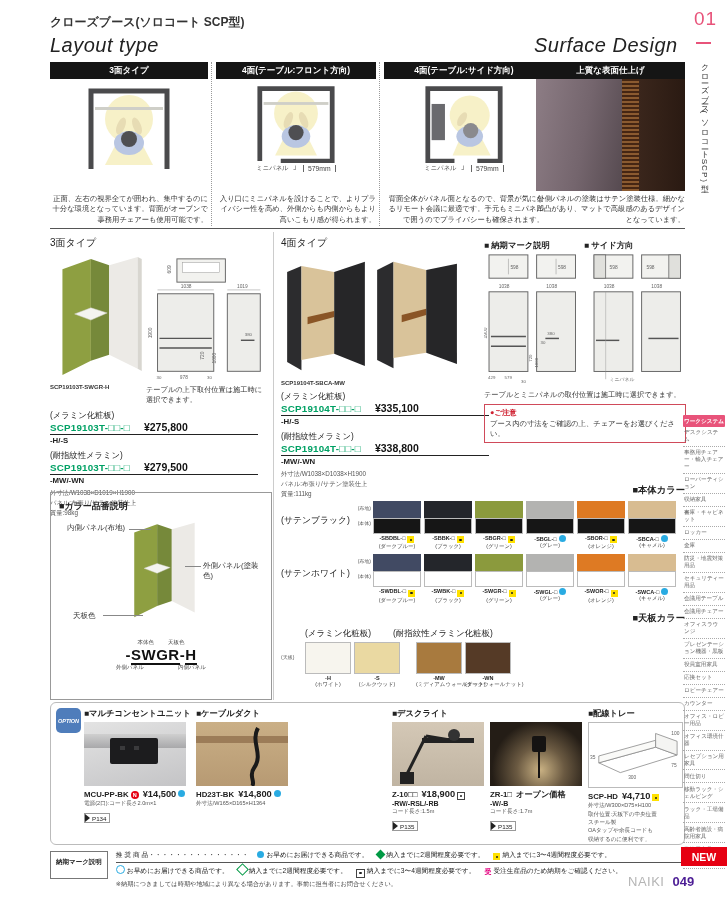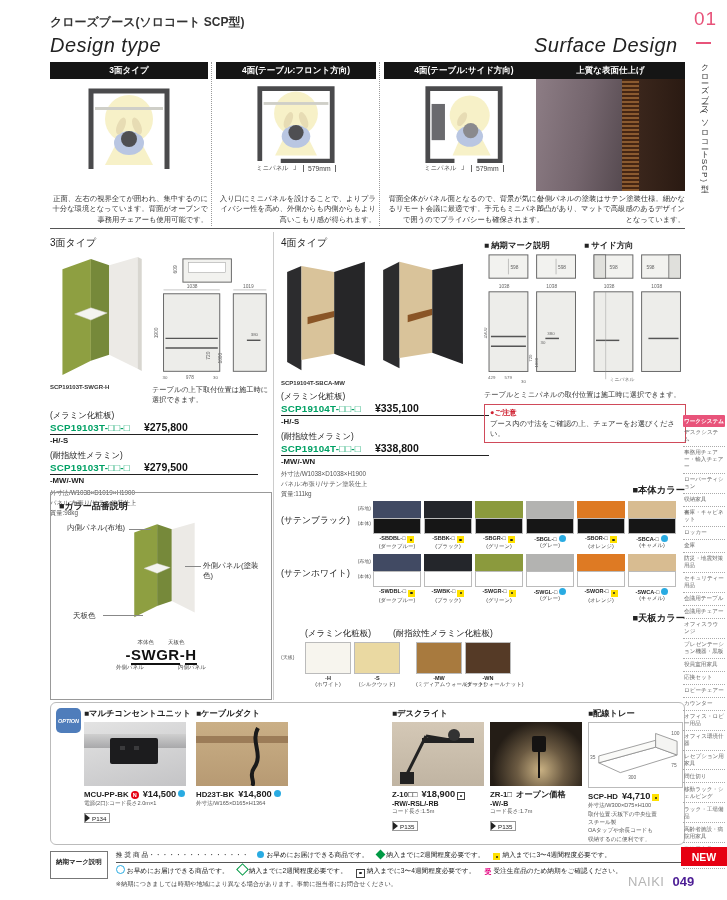--- a/index.html
+++ b/index.html
@@ -22,21 +22,21 @@
   .sp-left{position:absolute;left:0;top:0;width:58%;height:100%;background:linear-gradient(100deg,#8d7d85 0%,#74656d 55%,#564a50 100%);}
   .sp-stripe{position:absolute;left:58%;top:0;width:11%;height:100%;background:repeating-linear-gradient(0deg,#8a5a30 0 2px,#452613 2px 4px);}
   .sp-right{position:absolute;left:69%;top:0;width:31%;height:100%;background:linear-gradient(90deg,#3a261c,#2a1a12);}
   
   .hdiv{left:50px;top:228px;width:635px;border-top:1px solid #555;height:0;}
   .vsep{left:273px;top:232px;height:468px;border-left:1px solid #ccc;width:0;}
   
   .col3{left:50px;top:236px;width:222px;}
   .col4{left:281px;top:236px;width:200px;}
   .type-h{font-size:10px;color:#222;margin:0 0 5px;font-weight:normal;}
-  .photo-row{display:flex;gap:6px;}
+  .photo-row{display:flex;}
   .cap{font-size:6px;font-weight:bold;color:#333;margin-top:3px;}
   .dim-note{font-size:7.2px;color:#333;line-height:1.4;}
   .mat{font-size:8.3px;color:#222;margin-top:5px;}
   .prod-row{display:flex;align-items:baseline;border-bottom:1.5px solid #222;padding-bottom:1px;width:208px;}
   .pcode{color:#00a164;font-weight:bold;font-size:9.8px;letter-spacing:0.2px;}
   .pprice{color:#111;font-weight:bold;font-size:10.5px;margin-left:14px;}
   .psuffix{font-size:7.8px;font-weight:bold;color:#222;margin-top:1px;}
   .spec{font-size:6.3px;color:#555;line-height:1.55;margin-top:3px;}
   
   .cguide{left:50px;top:492px;width:222px;height:208px;border:1px solid #999;box-sizing:border-box;}
@@ -129,21 +129,21 @@
   .new-badge{left:681px;top:847px;width:46px;height:19px;background:#e60012;color:#fff;font-size:10.5px;font-weight:bold;display:flex;align-items:center;justify-content:center;}
   .brandrow{left:628px;top:874px;font-size:13px;}
   .brand{color:#b5b5b5;letter-spacing:0.5px;}
   .pageno{color:#4c1d95;font-weight:bold;margin-left:8px;}
   svg text{font-family:"Liberation Sans",sans-serif;}
 </style>
 </head>
 <body>
 
 <div class="abs page-title">クローズブース(ソロコート SCP型)</div>
-<div class="abs script-head layout-head">Design type</div>
+<div class="abs script-head layout-head">Layout type</div>
 <div class="abs script-head surface-head">Surface Design</div>
 
 <div class="card" style="left:50px;width:158px;">
   <div class="blackbar">3面タイプ</div>
   <div class="card-body">
     <svg width="92" height="92" viewBox="0 0 92 88">
       <path d="M8,84 V6 H84 V84" stroke="#4a4a4c" stroke-width="5" fill="#fff"></path>
       <circle cx="46" cy="34" r="24" fill="#f7f1c8"></circle>
       <path d="M46,34 L22,80 H70 Z" fill="#f7f1c8"></path>
       <rect x="12" y="22" width="68" height="3" fill="#cfcfc8"></rect>

